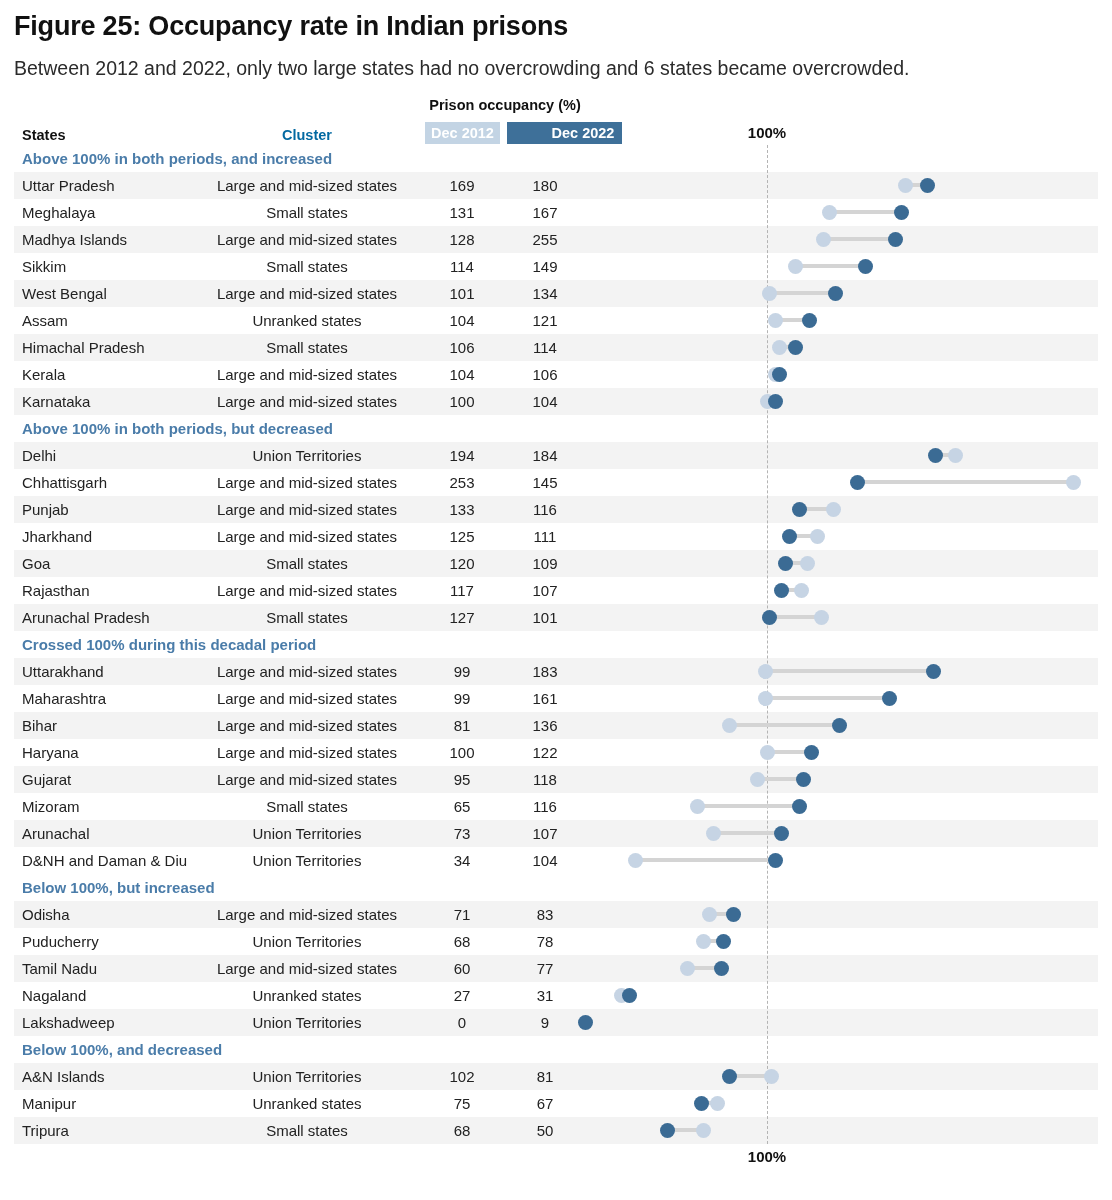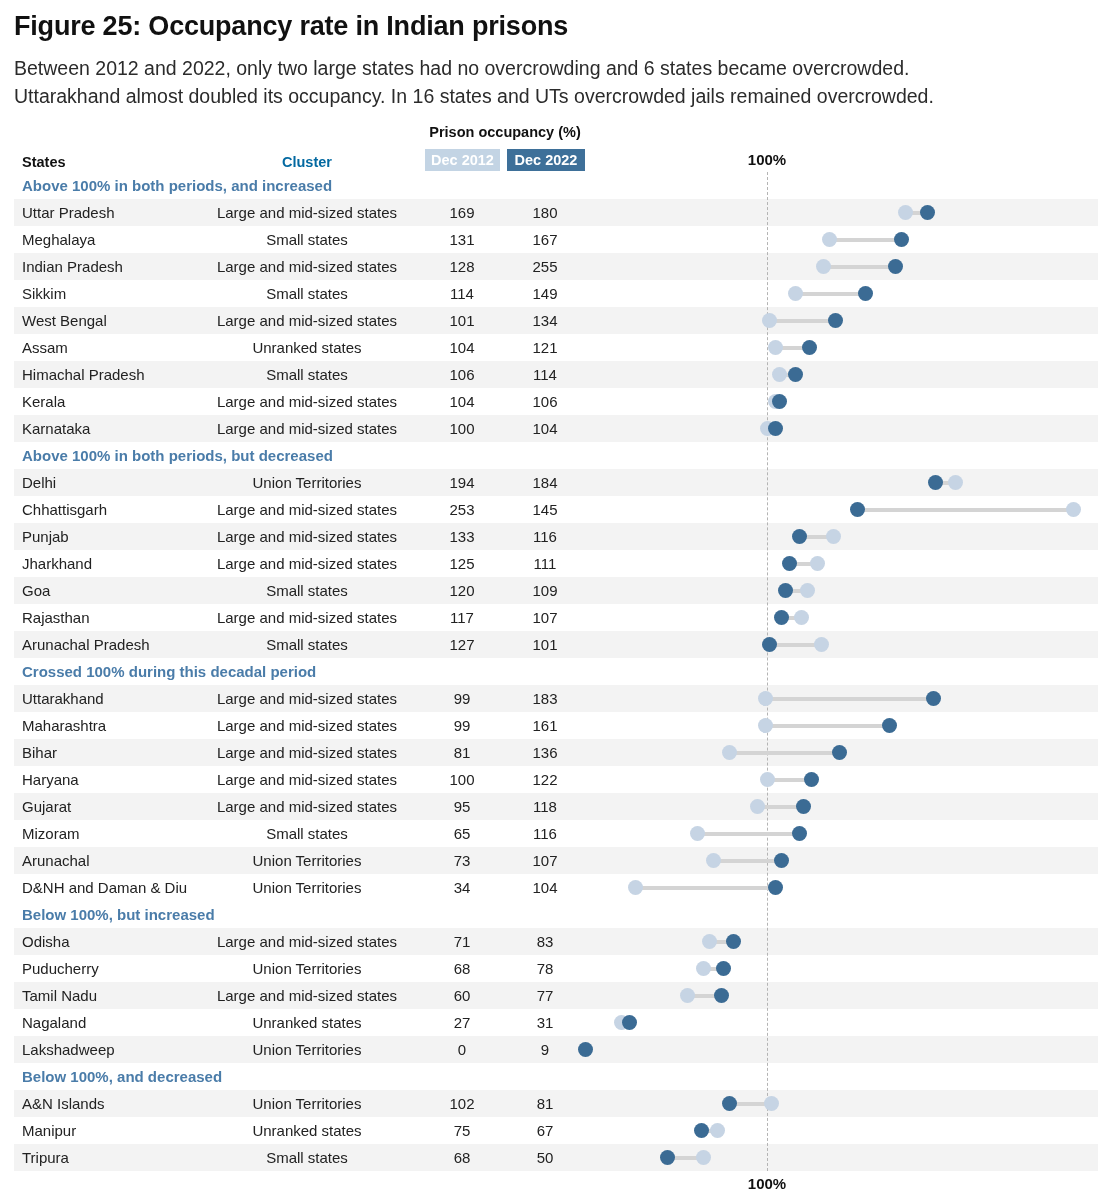--- a/index.html
+++ b/index.html
@@ -6,21 +6,21 @@
   body{width:1112px;height:1200px;font-family:"Liberation Sans","DejaVu Sans",sans-serif;color:#1f1f1f;overflow:hidden;}
   .page{padding:0 14px;width:1084px;}
   .title{font-size:27px;font-weight:bold;color:#111;padding-top:11px;letter-spacing:-0.2px;}
   .subtitle{font-size:19.5px;line-height:27.5px;color:#2b2b2b;margin-top:13px;}
   .chart-header{position:relative;height:62px;}
   .occ-label{position:absolute;left:391px;top:14px;width:200px;text-align:center;font-weight:bold;font-size:14.5px;color:#111;}
   .col-states{position:absolute;left:8px;top:44px;font-weight:bold;font-size:14.5px;color:#111;}
   .col-cluster{position:absolute;left:193px;top:44px;width:200px;text-align:center;font-weight:bold;font-size:14.5px;color:#0369a1;}
   .badge{position:absolute;top:39px;height:22px;line-height:22px;text-align:center;font-weight:bold;font-size:14.5px;color:#ffffff;}
   .badge-2012{left:411px;width:75px;}
-  .badge-2022{left:493px;width:78px;}
+  .badge-2022{left:493px;width:78px;padding-left:37px;}
   .axis-top{position:absolute;left:713px;top:41px;width:80px;text-align:center;font-weight:bold;font-size:15px;color:#111;}
   .table{position:relative;}
   .refline{position:absolute;left:753px;top:0;bottom:0;width:0;border-left:1px dashed #b4b4b4;z-index:1;}
   .row{position:relative;height:27px;}
   .striped{background:#f3f3f3;}
   .section-row{display:flex;align-items:center;padding-left:8px;font-weight:bold;font-size:15px;box-sizing:border-box;}
   .srow{display:flex;align-items:center;font-size:15px;color:#222;}
   .c{box-sizing:border-box;}
   .c.state{width:193px;padding-left:8px;}
   .c.cluster{width:200px;text-align:center;}
@@ -32,21 +32,20 @@
   .dot.dark{z-index:4;}
   .axis-bottom{position:relative;left:713px;width:80px;text-align:center;font-weight:bold;font-size:15px;color:#111;margin-top:4px;}
 </style>
 </head>
 <body>
 
 <div class="page">
   <div class="title">Figure 25: Occupancy rate in Indian prisons</div>
   <div class="subtitle">
     <span>Between 2012 and 2022, only two large states had no overcrowding and 6 states became overcrowded.</span><br>
-    <span>Uttarakhand almost doubled its occupancy. In 16 states and UTs overcrowded jails remained overcrowded.</span>
   </div>
 
   <div class="chart-header">
     <div class="occ-label">Prison occupancy (%)</div>
     <div class="col-states">States</div>
     <div class="col-cluster">Cluster</div>
     <div class="badge badge-2012" style="background: rgb(195, 212, 228);">Dec 2012</div>
     <div class="badge badge-2022" style="background: rgb(62, 112, 153);">Dec 2022</div>
     <div class="axis-top">100%</div>
   </div>
@@ -66,21 +65,21 @@
       <div class="row srow">
         <div class="c state">Meghalaya</div>
         <div class="c cluster">Small states</div>
         <div class="c v1">131</div>
         <div class="c v2">167</div>
         <div class="conn" style="left: 815px; width: 72px; background: rgb(212, 212, 212);"></div>
         <div class="dot light" style="left: 807.5px; background: rgb(198, 212, 228);"></div>
         <div class="dot dark" style="left: 879.5px; background: rgb(59, 107, 148);"></div>
       </div>
       <div class="row srow striped">
-        <div class="c state">Indian Pradesh</div>
+        <div class="c state">Madhya Islands</div>
         <div class="c cluster">Large and mid-sized states</div>
         <div class="c v1">128</div>
         <div class="c v2">255</div>
         <div class="conn" style="left: 809px; width: 72px; background: rgb(212, 212, 212);"></div>
         <div class="dot light" style="left: 801.5px; background: rgb(198, 212, 228);"></div>
         <div class="dot dark" style="left: 873.5px; background: rgb(59, 107, 148);"></div>
       </div>
       <div class="row srow">
         <div class="c state">Sikkim</div>
         <div class="c cluster">Small states</div>

